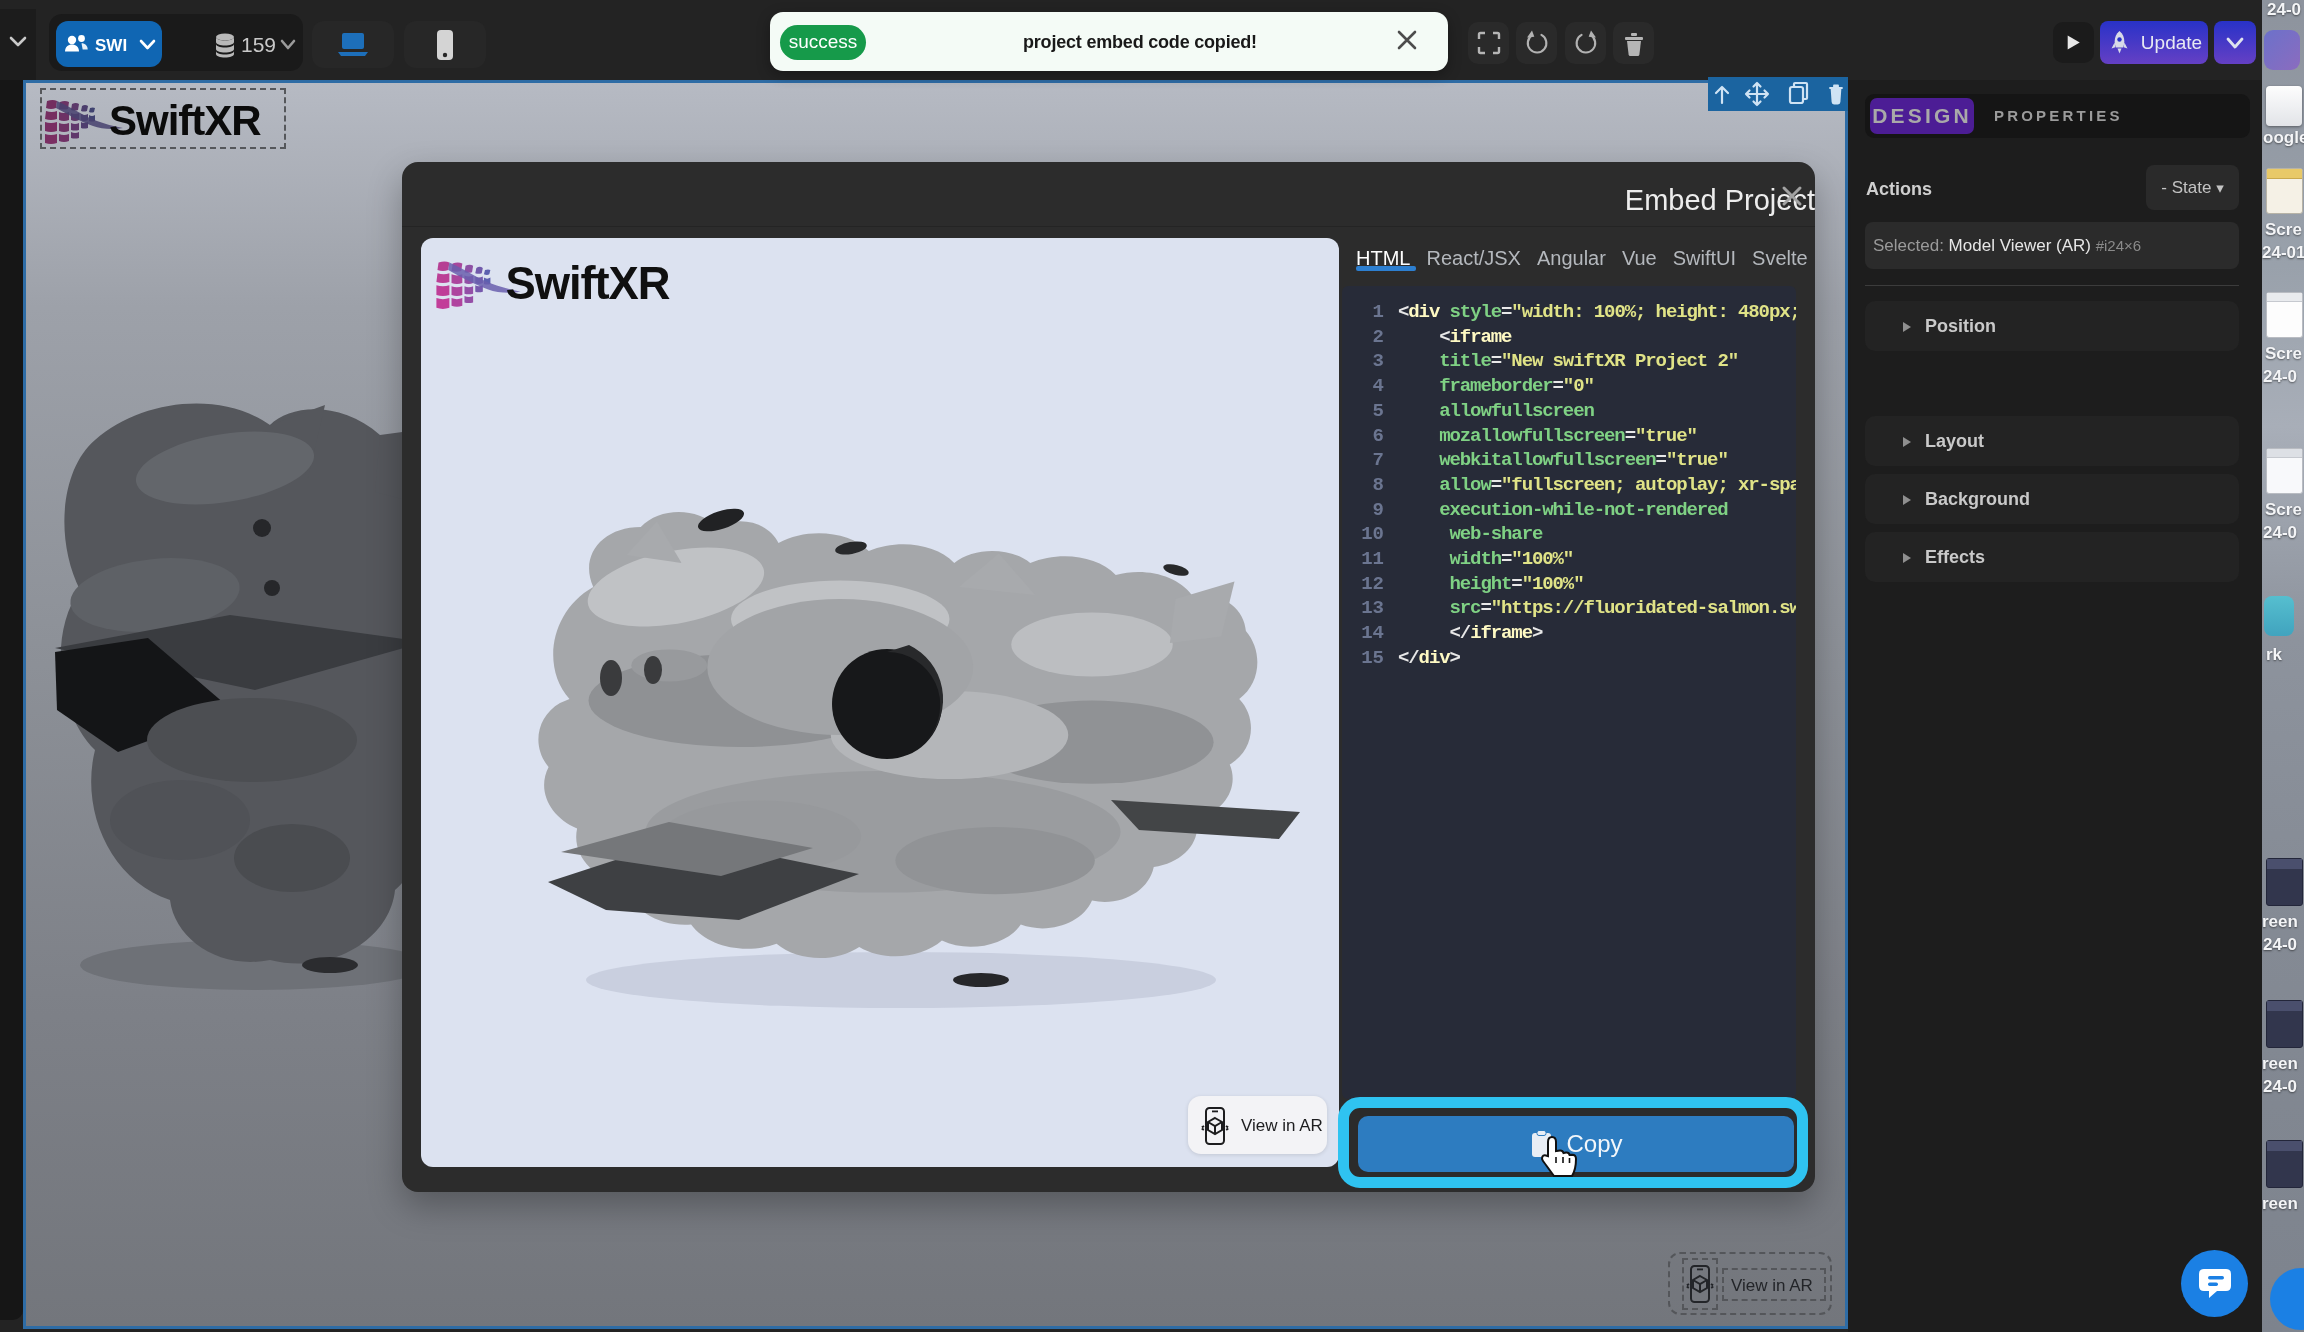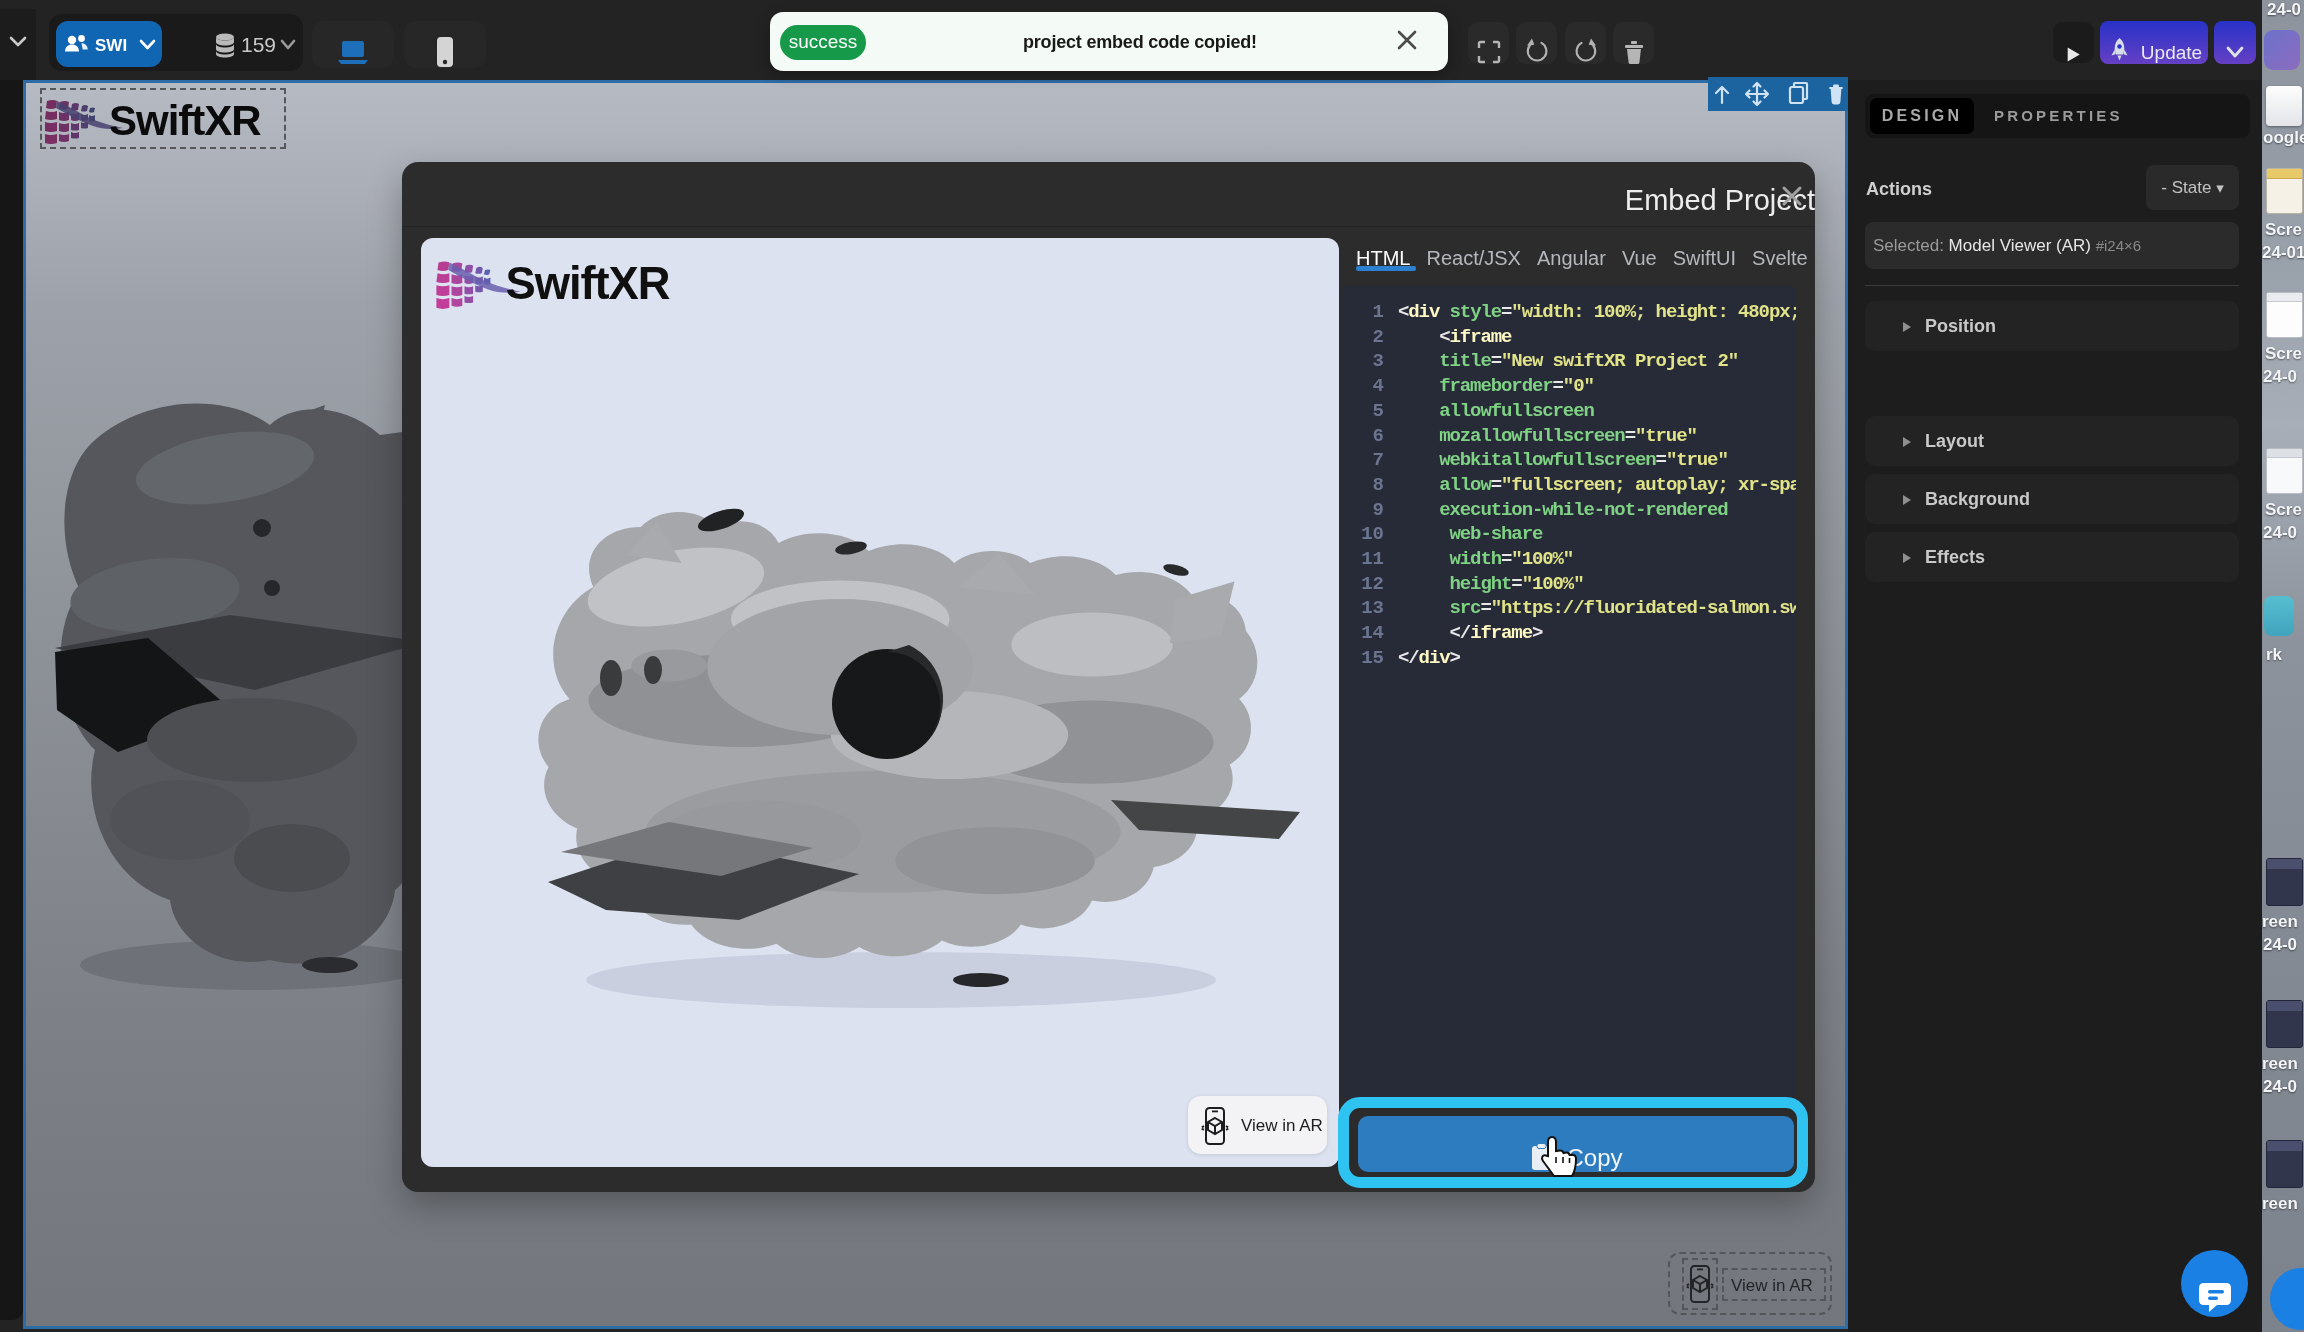--- a/index.html
+++ b/index.html
@@ -38,22 +38,22 @@
   #canvas { left:23px; top:80px; width:1825px; height:1249px; border:3px solid #2e6ca5;
     background:linear-gradient(180deg,#b6bac3 0%,#9da1a9 18%,#8d9198 45%,#7d8087 75%,#73767c 100%); }
   #leftrail { left:0; top:80px; width:23px; height:1240px; background:#161616; border-radius:0 0 10px 0; }
   #cv-logo-box { left:40px; top:88px; width:246px; height:61px; border:2px dashed #55575b; }
   #seltoolbar { left:1708px; top:77px; width:140px; height:34px; background:#1b64a0; }
   #var-canvas { left:1668px; top:1252px; width:164px; height:63px; border:2px dashed #54565a; border-radius:12px; }
 
   
   #sidebar { left:1848px; top:80px; width:414px; height:1252px; background:#1d1d1d; }
   #sb-tabs { left:1865px; top:94px; width:385px; height:44px; background:#151515; border-radius:9px; }
-  #sb-tab-design { left:1870px; top:98px; width:104px; height:36px; background:#000000; border-radius:7px;
-    color:#a9a9a9; font-size:16px; font-weight:700; letter-spacing:3.2px; text-align:center; line-height:36px; }
+  #sb-tab-design { left:1870px; top:98px; width:104px; height:36px; background:#4c1d95; border-radius:7px;
+    color:#a9a9a9; font-size:21px; font-weight:700; letter-spacing:3.2px; text-align:center; line-height:36px; }
   #sb-tab-props { left:1994px; top:98px; width:160px; height:36px; color:#9b9b9b; font-size:15px; font-weight:700; letter-spacing:3.2px; line-height:36px; }
   #sb-actions { left:1866px; top:179px; color:#cfcfcf; font-size:18px; font-weight:700; }
   #sb-state { left:2146px; top:165px; width:93px; height:45px; background:#2a2a2a; border-radius:8px;
     color:#c3c3c3; font-size:17px; text-align:center; line-height:45px; }
   #sb-selected { left:1865px; top:222px; width:374px; height:47px; background:#2b2b2b; border-radius:8px;
     font-size:17px; line-height:47px; padding-left:8px; white-space:nowrap; }
   #sb-divider { left:1865px; top:285px; width:374px; height:1px; background:#3c3c3c; }
   .sb-row { left:1865px; width:374px; height:50px; background:#232323; border-radius:10px;
     color:#c9c9c9; font-size:18px; font-weight:700; line-height:50px; }
   .sb-row .tri { display:inline-block; width:0; height:0; border-left:8px solid #8f8f8f;
@@ -78,21 +78,21 @@
     color:#f2f6fa; font-size:24px; }
 
   
   #toast { left:770px; top:12px; width:678px; height:59px; background:#f4fbf6; border-radius:13px;
     box-shadow:0 4px 14px rgba(0,0,0,.3); }
   #toast-pill { left:780px; top:25px; width:86px; height:35px; background:#169a4a; border-radius:18px;
     color:#fff; font-size:19px; text-align:center; line-height:34px; }
   #toast-msg { left:1023px; top:32px; color:#191919; font-size:18px; font-weight:700; letter-spacing:-0.2px; }
   #toast-x { left:1395px; top:28px; width:26px; height:26px; color:#4c4c4c; font-size:27px; }
 
-  .ctr { display:flex; align-items:flex-end; justify-content:center; }
+  .ctr { display:flex; align-items:center; justify-content:center; }
 </style>
 </head>
 <body>
 <div id="stage">
 
   <div id="desktop" class="abs">
     <div class="dtxt" style="right:3px;top:0px;">24-0</div>
     <div class="dthumb" style="left:2px;top:30px;width:36px;height:40px;background:linear-gradient(135deg,#666bd2,#8a64c4);border-radius:9px;opacity:.85;"></div>
     <div class="dthumb" style="left:4px;top:86px;width:36px;height:40px;background:linear-gradient(180deg,#fdfdfd,#e2e4e8);border-radius:4px;box-shadow:0 1px 3px rgba(0,0,0,.4);"></div>
     <div class="dtxt" style="left:1px;top:128px;">oogle</div>

